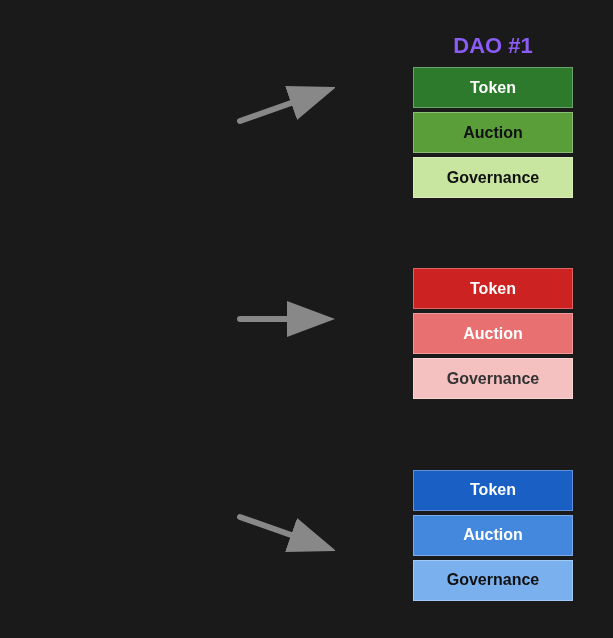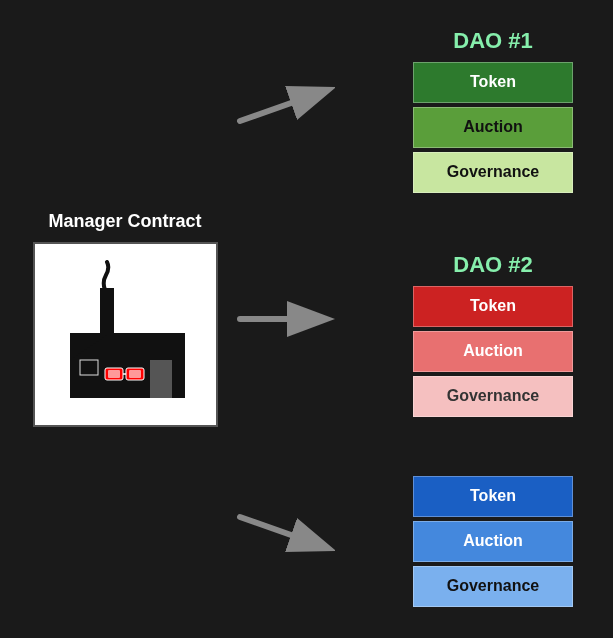--- a/index.html
+++ b/index.html
@@ -90,21 +90,21 @@
     .dao-group {
       display: flex;
       flex-direction: column;
       align-items: center;
       width: 175px;
     }
 
     .dao-title {
       font-size: 22px;
       font-weight: bold;
-      color: #86efac;
+      color: #8b5cf6;
       margin-bottom: 8px;
       text-align: right;
     }
 
     .dao-block {
       width: 160px;
       height: 41px;
       display: flex;
       align-items: center;
       justify-content: center;
@@ -129,49 +129,20 @@
     .dao3-token { background-color: #1a5fc4; }
     .dao3-auction { background-color: #4488dd; }
     .dao3-governance { background-color: #7ab0ee; color: #111; }
 
   </style>
 </head>
 <body>
 
 <div class="container">
 
-  <div class="left-side">
-    <div class="manager-label">Manager Contract</div>
-    <div class="factory-box">
-
-      <svg class="factory-icon" viewBox="0 0 150 150" xmlns="http://www.w3.org/2000/svg">
-
-        <path d="M55 30 Q52 22 56 15 Q60 8 57 2" stroke="#111" stroke-width="4" fill="none" stroke-linecap="round"></path>
-
-        <rect x="50" y="28" width="14" height="45" fill="#111"></rect>
-
-        <rect x="20" y="73" width="115" height="65" fill="#111"></rect>
-
-        <polygon points="20,73 20,100 60,73" fill="#111"></polygon>
-
-        <rect x="30" y="100" width="18" height="15" fill="#111" stroke="#ddd" stroke-width="1"></rect>
-
-        <g transform="translate(55, 108)">
-          <rect x="0" y="0" width="18" height="12" rx="2" fill="red" stroke="white" stroke-width="1"></rect>
-          <rect x="21" y="0" width="18" height="12" rx="2" fill="red" stroke="white" stroke-width="1"></rect>
-          <line x1="18" y1="6" x2="21" y2="6" stroke="white" stroke-width="1.5"></line>
-
-          <rect x="3" y="2" width="12" height="8" rx="1" fill="white" opacity="0.6"></rect>
-          <rect x="24" y="2" width="12" height="8" rx="1" fill="white" opacity="0.6"></rect>
-        </g>
-
-        <rect x="100" y="100" width="22" height="38" fill="#555"></rect>
-      </svg>
-    </div>
-  </div>
 
   <div class="arrows-container">
 
     <svg class="arrow-svg" viewBox="0 0 100 40">
       <defs>
         <marker id="arrowhead1" markerWidth="8" markerHeight="8" refX="6" refY="3" orient="auto">
           <polygon points="0 0, 8 3, 0 6" fill="#888"></polygon>
         </marker>
       </defs>
       <line x1="5" y1="35" x2="90" y2="5" stroke="#888" stroke-width="6" marker-end="url(#arrowhead1)" stroke-linecap="round"></line>
@@ -205,21 +176,20 @@
       </div>
       <div class="dao-block dao1-auction">
         <span>Auction</span>
       </div>
       <div class="dao-block dao1-governance">
         <span>Governance</span>
       </div>
     </div>
 
     <div class="dao-group">
-      <div class="dao-title">DAO #2</div>
       <div class="dao-block dao2-token">
         <span>Token</span>
       </div>
       <div class="dao-block dao2-auction">
         <span>Auction</span>
       </div>
       <div class="dao-block dao2-governance">
         <span style="color:#333;">Governance</span>
       </div>
     </div>

